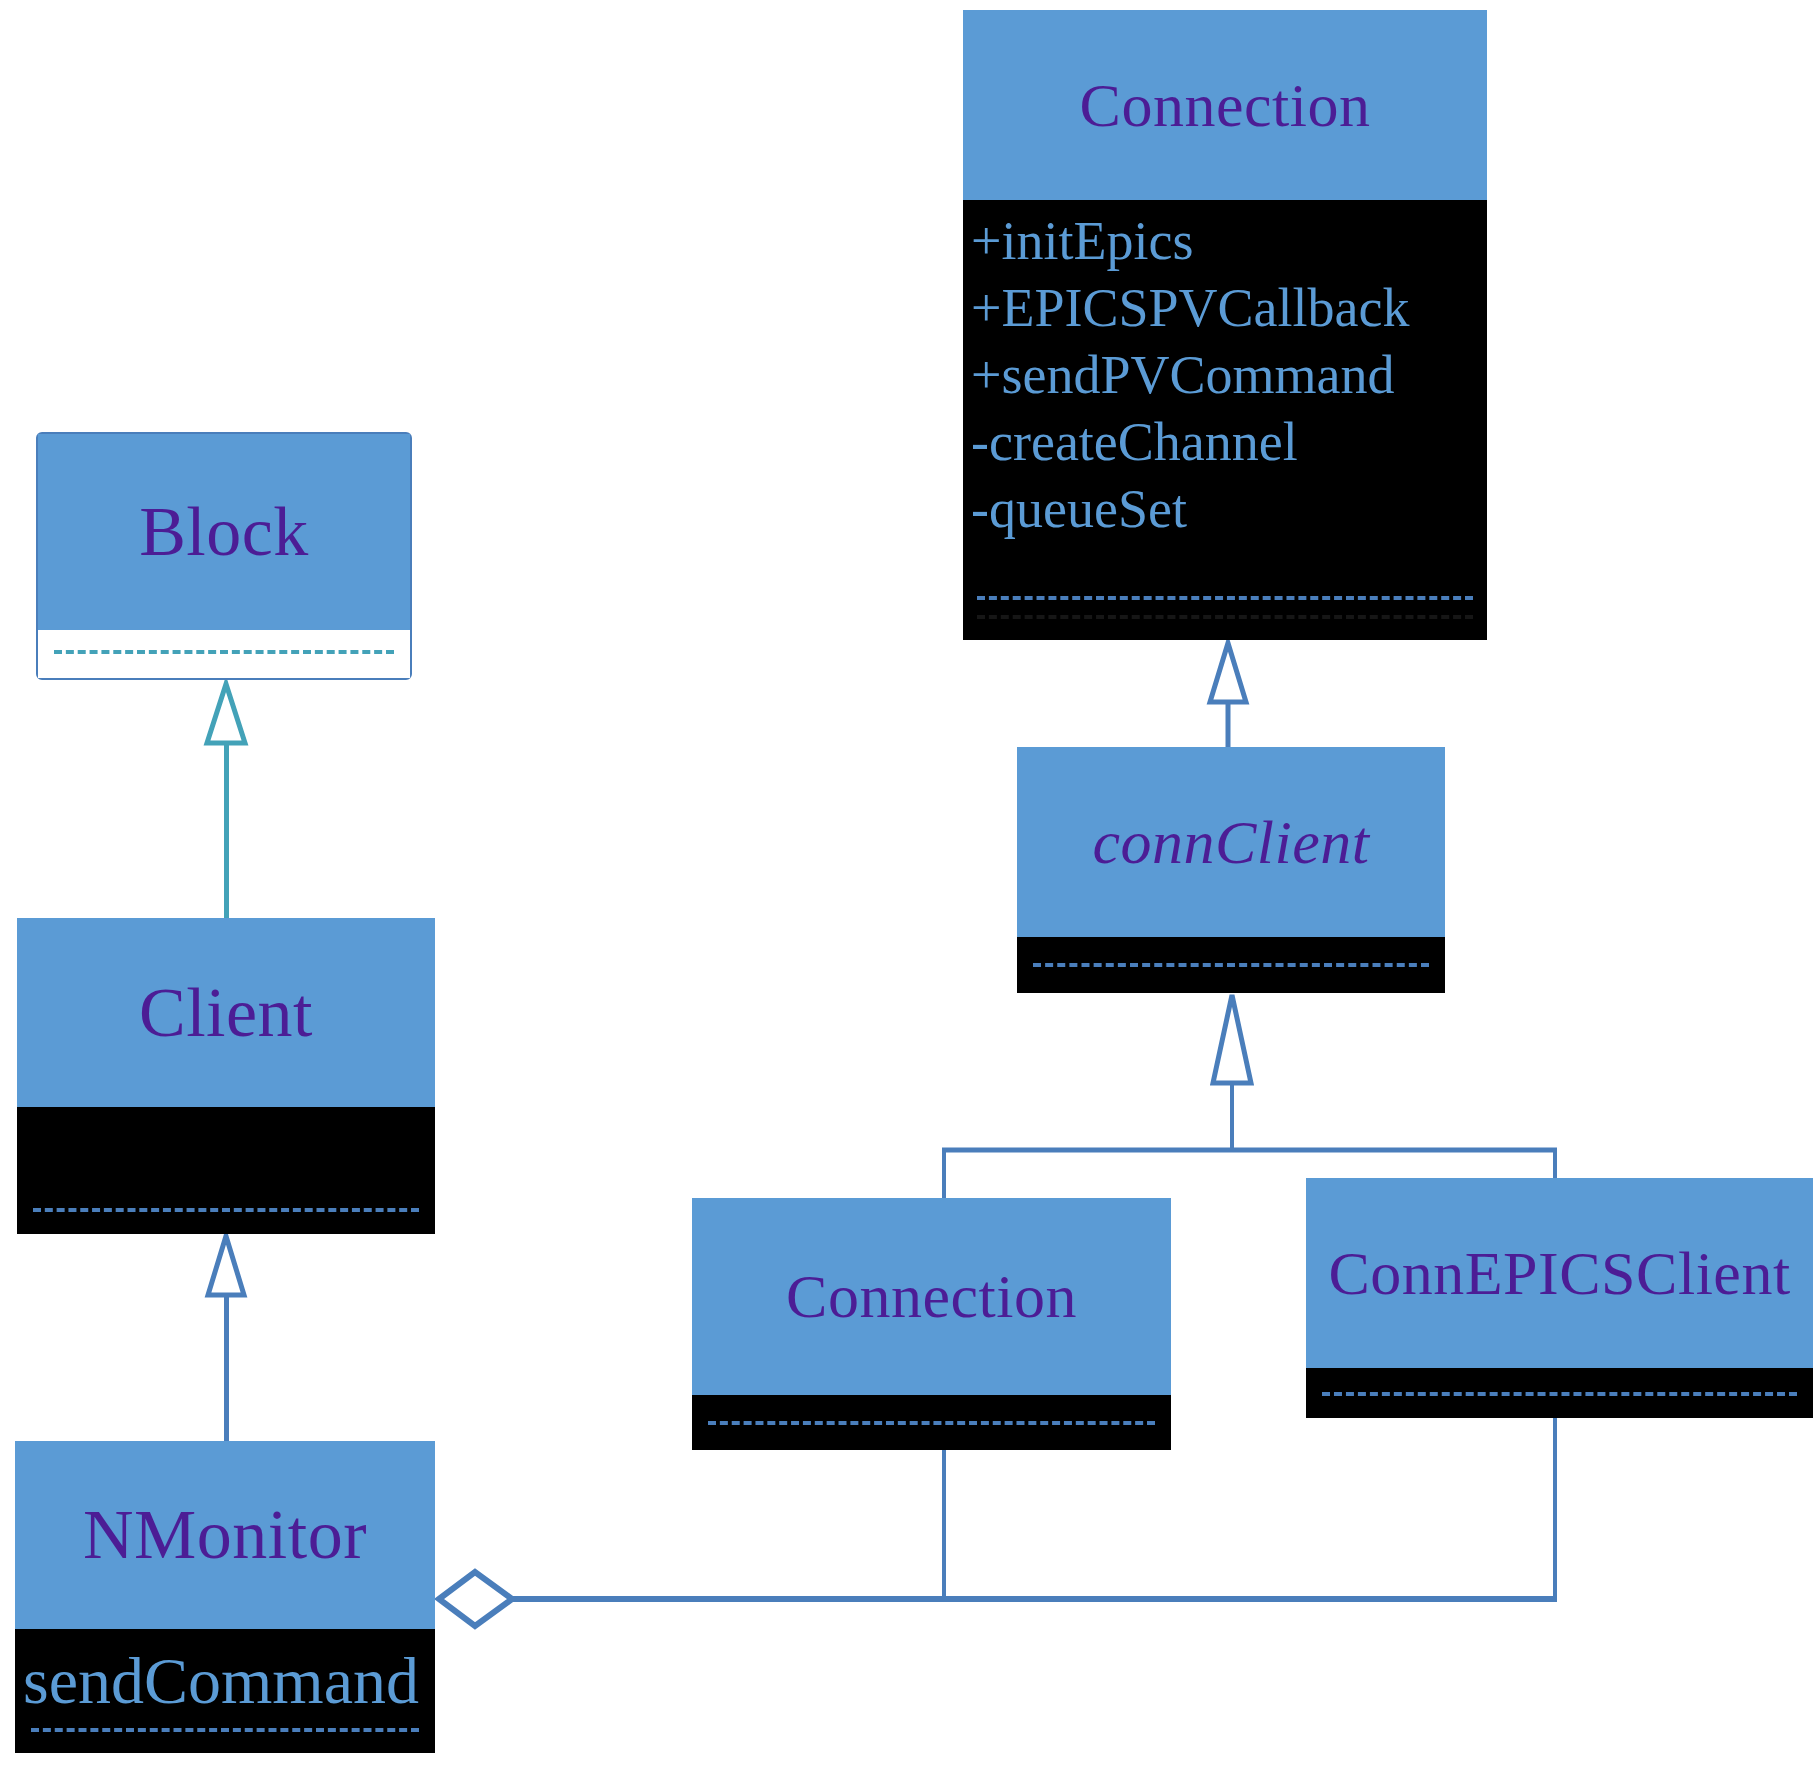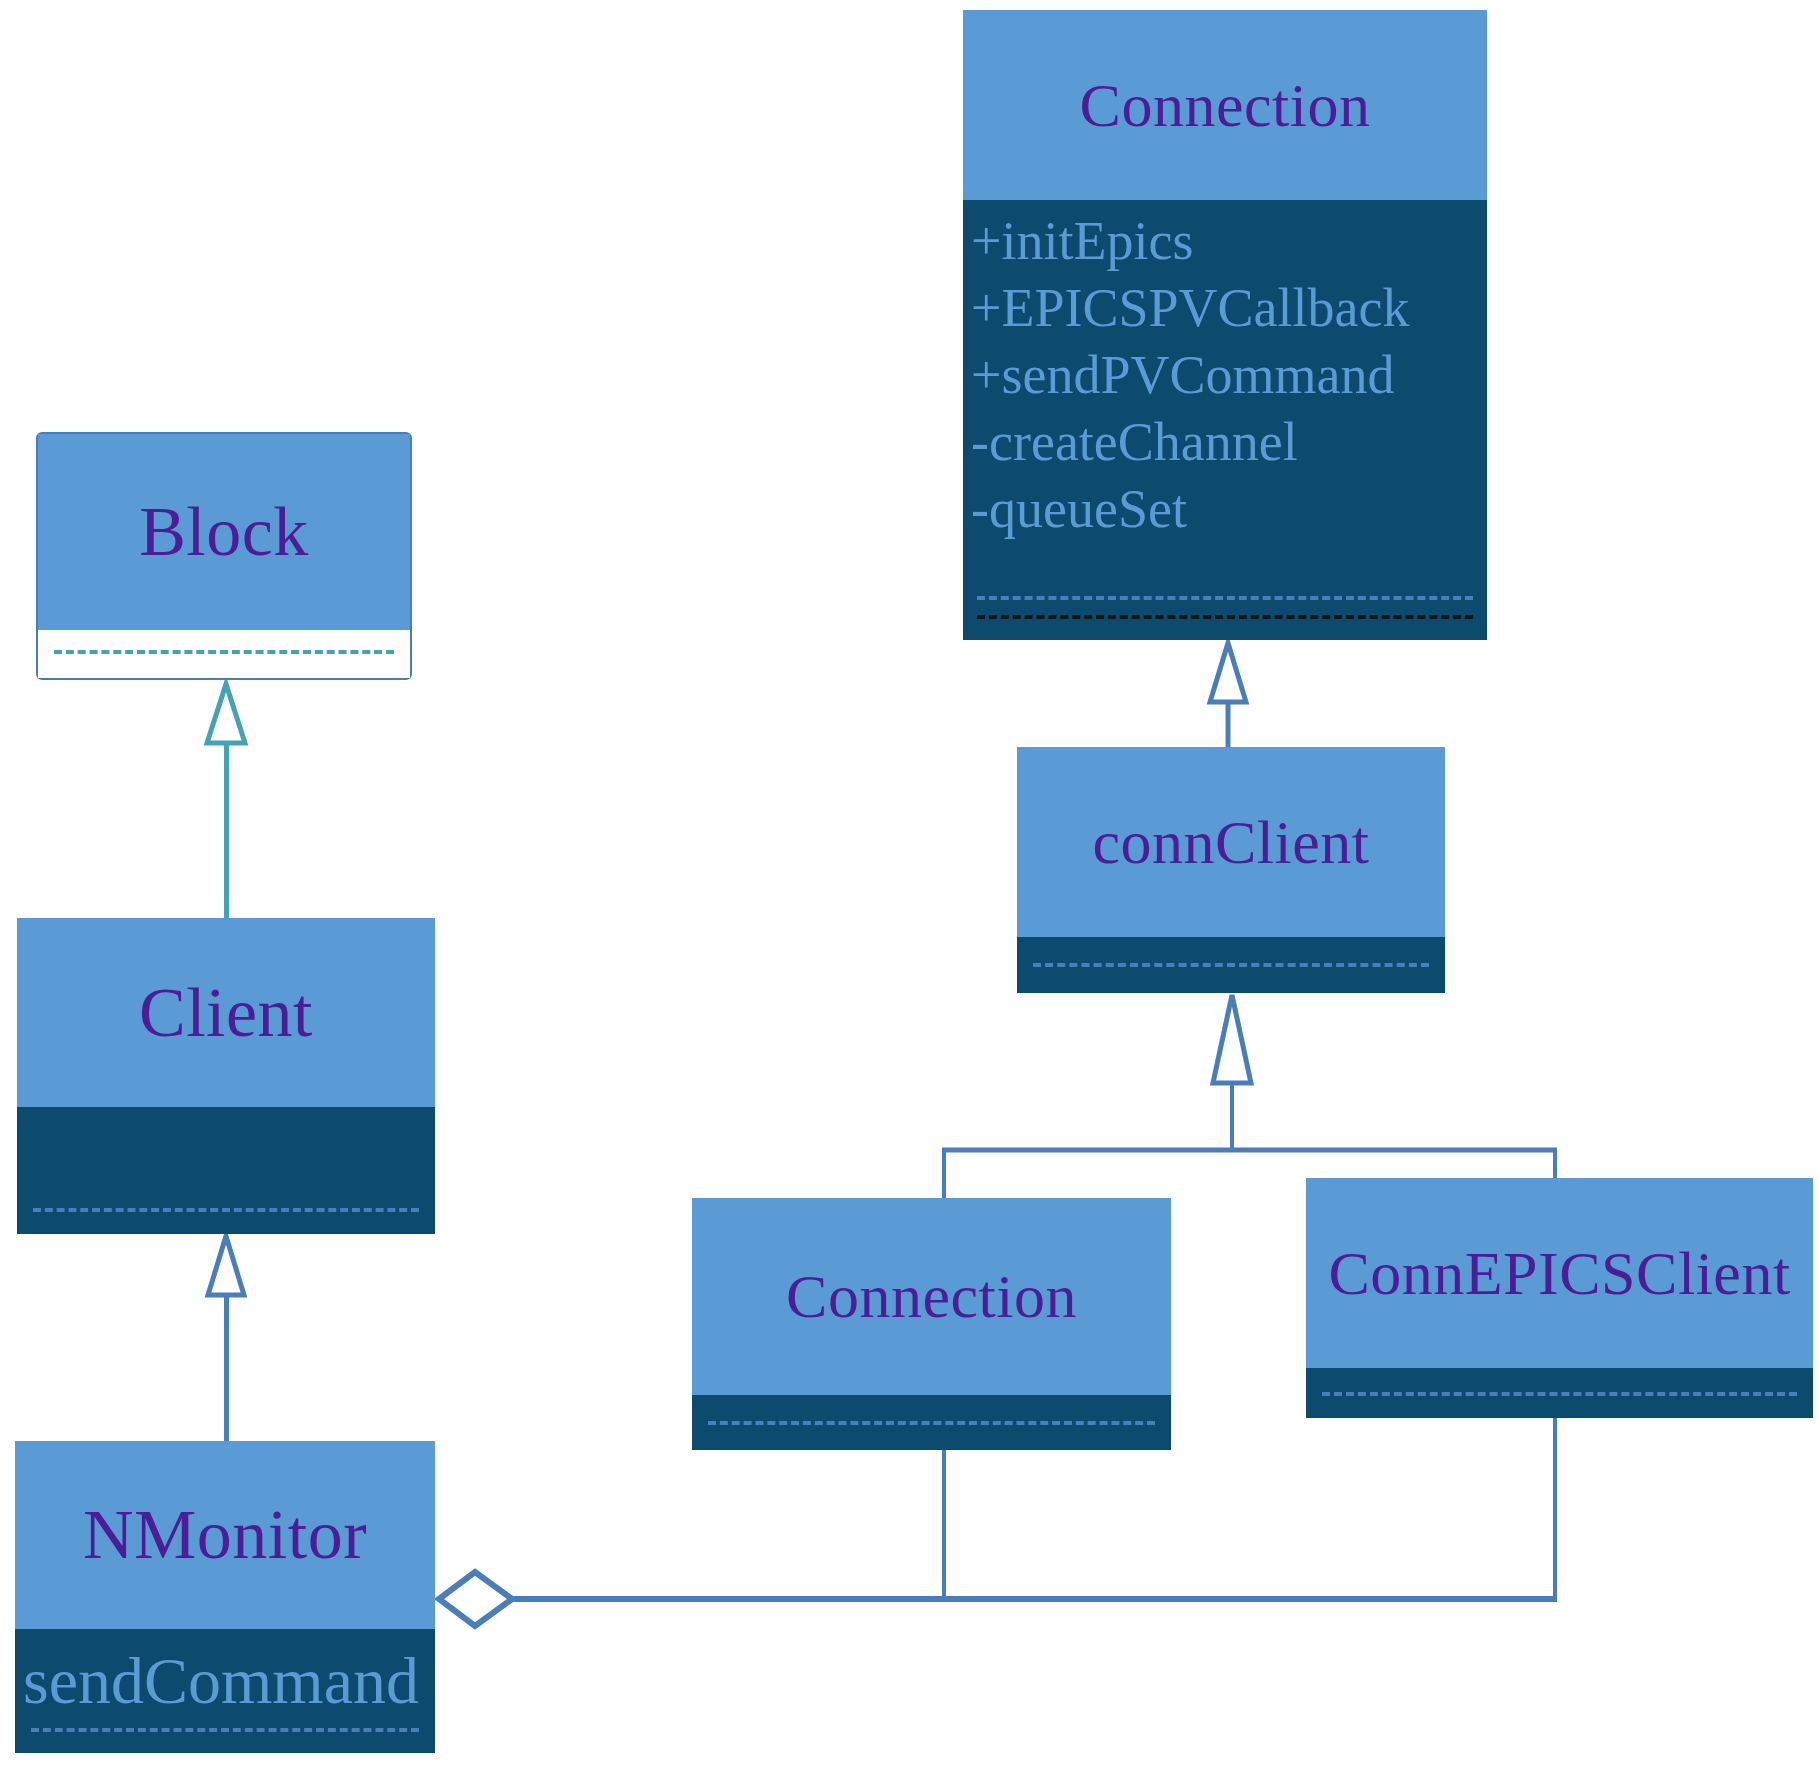--- a/index.html
+++ b/index.html
@@ -13,21 +13,21 @@
   .uml-class{position:absolute;}
   .uml-header{
     background:#5b9bd5;
     color:#4c1d95;
     display:flex;align-items:center;justify-content:center;
     text-align:center;
     letter-spacing:0.5px;
   }
   .uml-body{
     position:relative;
-    background:#0c4a6e;
+    background:#000000;
   }
   .uml-body.white{background:#ffffff;}
   .divider{
     position:absolute;left:16px;right:16px;height:0;
     border-top:4px dashed #4a7ebb;
   }
   .divider.teal{border-top-color:#43a2b8;}
   .divider.black{border-top-color:#161616;}
   .bordered{border:2px solid #4a7ebb;}
   .members{
@@ -121,21 +121,21 @@
         <span class="member">+EPICSPVCallback</span>
         <span class="member">+sendPVCommand</span>
         <span class="member">-createChannel</span>
         <span class="member">-queueSet</span>
       </div>
       <div class="divider" style="top:396px;left:14px;right:14px"></div>
       <div class="divider black" style="top:415px;left:14px;right:14px"></div>
     </div>
   </div>
 
-  <div class="uml-class" style="left:1017px;top:747px;width:428px;">
+  <div class="uml-class" style="left:1017px;top:747px;width:428px;font-style:italic;">
     <div class="uml-header mid-title" style="height:190px">connClient</div>
     <div class="uml-body" style="height:56px">
       <div class="divider" style="top:26px"></div>
     </div>
   </div>
 
   <div class="uml-class" style="left:692px;top:1198px;width:479px;">
     <div class="uml-header mid-title" style="height:197px">Connection</div>
     <div class="uml-body" style="height:55px">
       <div class="divider" style="top:26px"></div>

